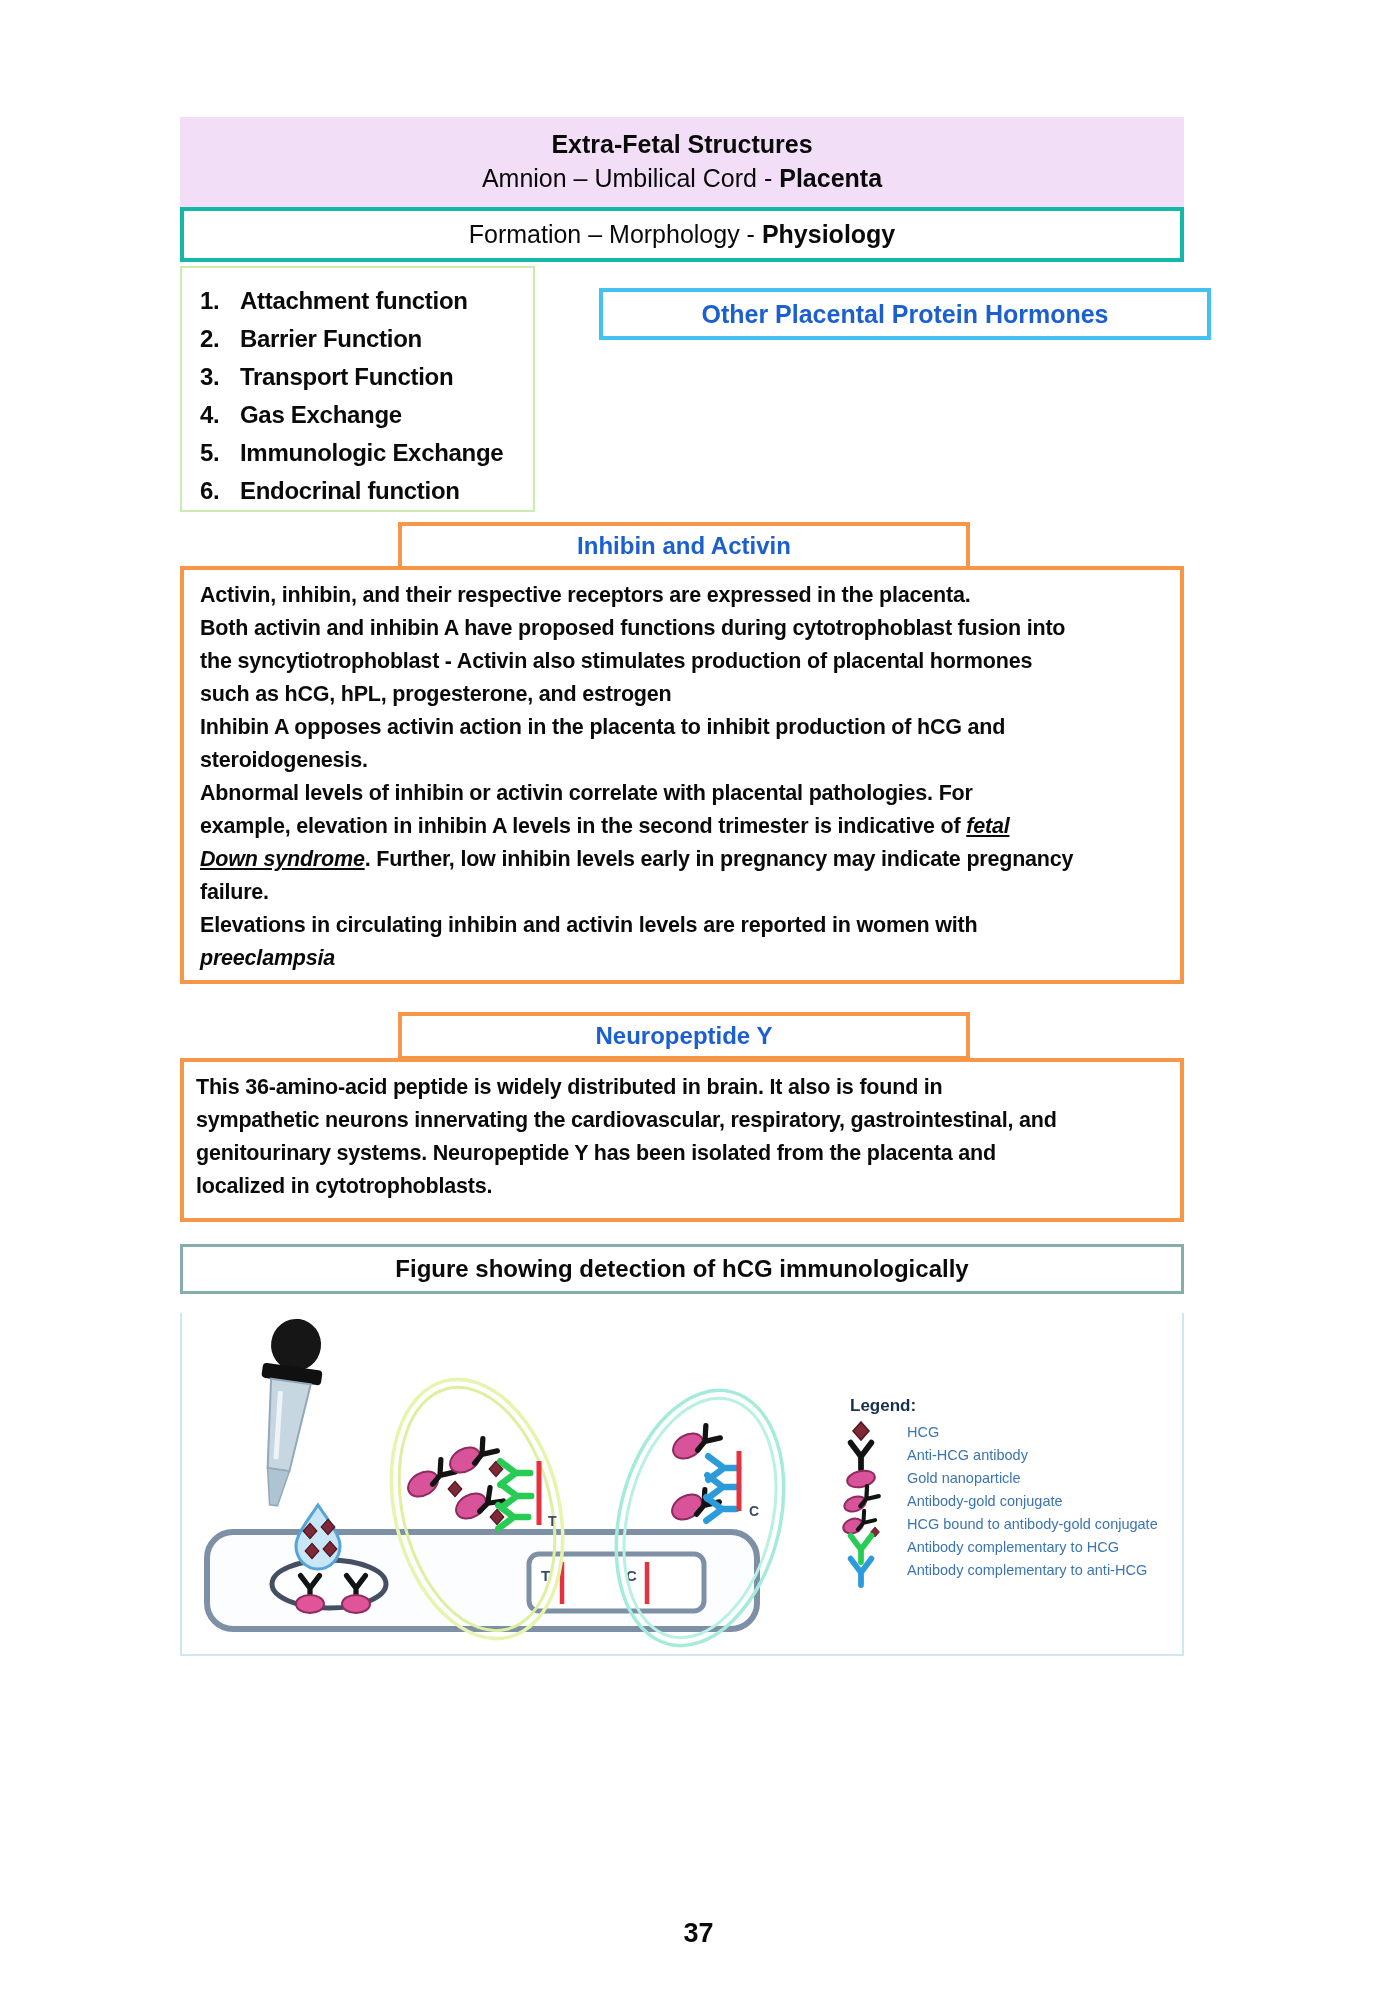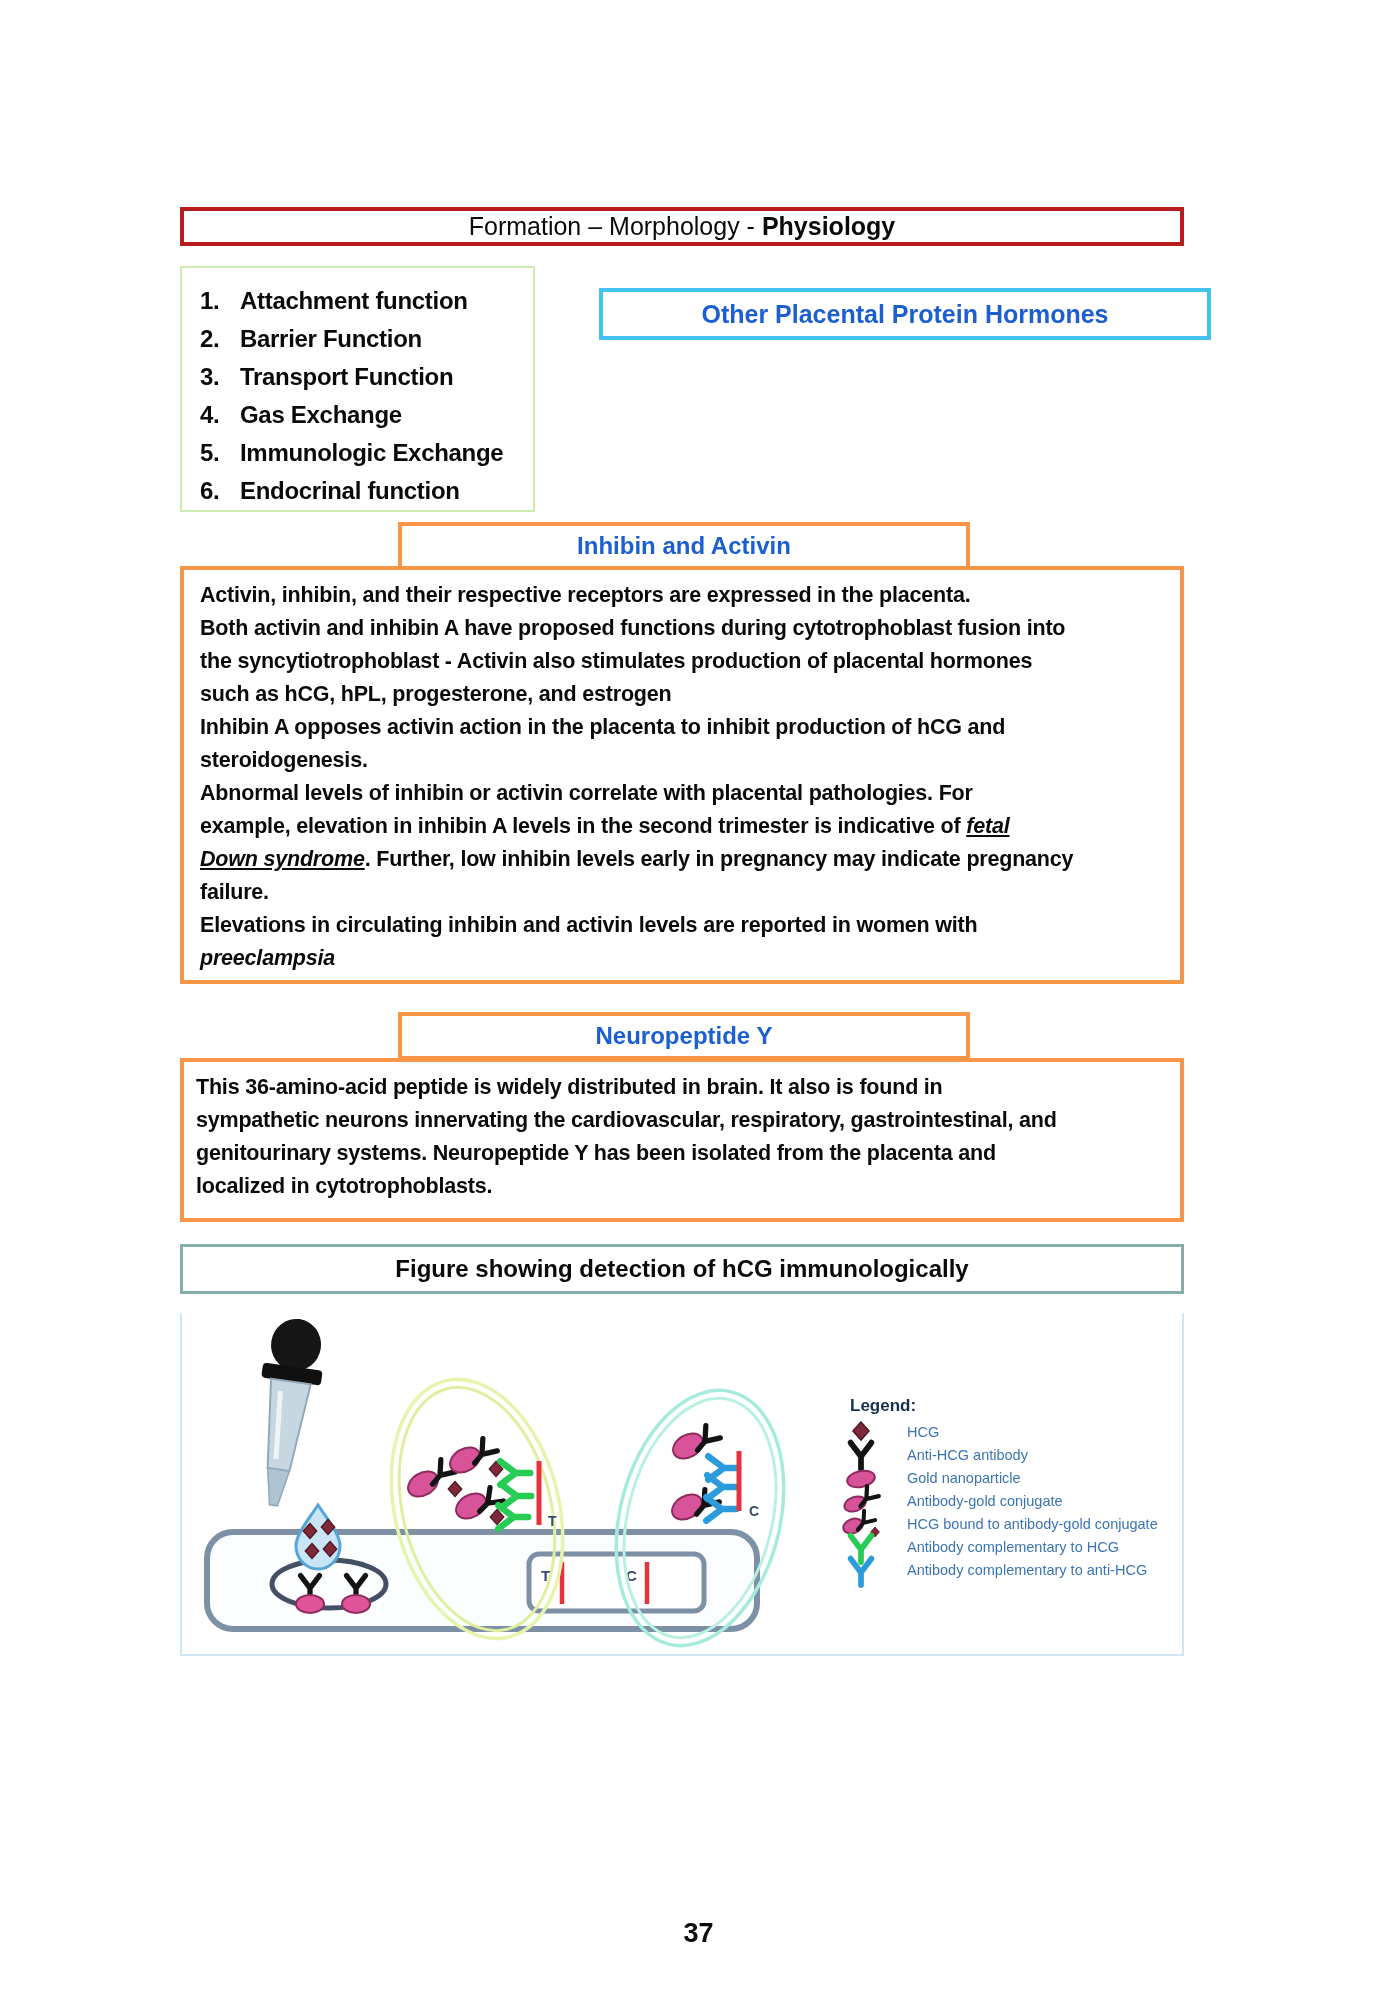--- a/index.html
+++ b/index.html
@@ -7,22 +7,22 @@
     position:relative;width:1397px;height:1994px;margin:0 auto;
     background:#ffffff;font-family:"Liberation Sans",sans-serif;color:#0a0a0a;
     overflow:hidden;
   }
   .abs{position:absolute;box-sizing:border-box;}
   
   .pink-box{left:180px;top:117px;width:1004px;height:90px;background:#F3DEF7;
     text-align:center;padding-top:10px;}
   .pink-line1{font-size:25px;font-weight:700;line-height:34px;}
   .pink-line2{font-size:25px;font-weight:400;line-height:34px;}
-  .formation-box{left:180px;top:207px;width:1004px;height:39px;background:#ffffff;
-    border:4px solid #b91c1c;text-align:center;font-size:25px;font-weight:400;
+  .formation-box{left:180px;top:207px;width:1004px;height:55px;background:#ffffff;
+    border:4px solid #14b8a6;text-align:center;font-size:25px;font-weight:400;
     display:flex;align-items:center;justify-content:center;}
   
   .list-box{left:180px;top:266px;width:355px;height:246px;background:#ffffff;
     border:2px solid #CBEBB0;padding:14px 6px 0 18px;}
   .list-row{display:flex;font-size:24px;font-weight:700;line-height:38px;letter-spacing:-0.3px;}
   .list-num{width:40px;flex:none;}
   
   .blue-box{left:581px;top:288px;width:612px;height:52px;background:#ffffff;
     border:4px solid #45C1F0;display:flex;align-items:center;justify-content:center;
     font-size:25px;font-weight:700;color:#1B5FD0;margin-left:18px;}
@@ -47,20 +47,24 @@
   .fig-content{left:180px;top:1313px;width:1004px;height:343px;background:#ffffff;
     border:2px solid #CFE7F2;border-top:none;}
   
   .page-num{left:0;top:1918px;width:100%;text-align:center;font-size:27px;font-weight:600;}
 </style>
 </head>
 <body>
 
 <div id="page">
 
+  <div class="abs pink-box">
+    <div class="pink-line1">Extra-Fetal Structures</div>
+    <div class="pink-line2"><span>Amnion – Umbilical Cord - </span><span class="b">Placenta</span></div>
+  </div>
 
   <div class="abs formation-box">
     <span><span>Formation – Morphology - </span><span class="b">Physiology</span></span>
   </div>
 
   <div class="abs list-box">
     <div class="list-row">
       <span class="list-num">1.</span>
       <span>Attachment function</span>
     </div>

